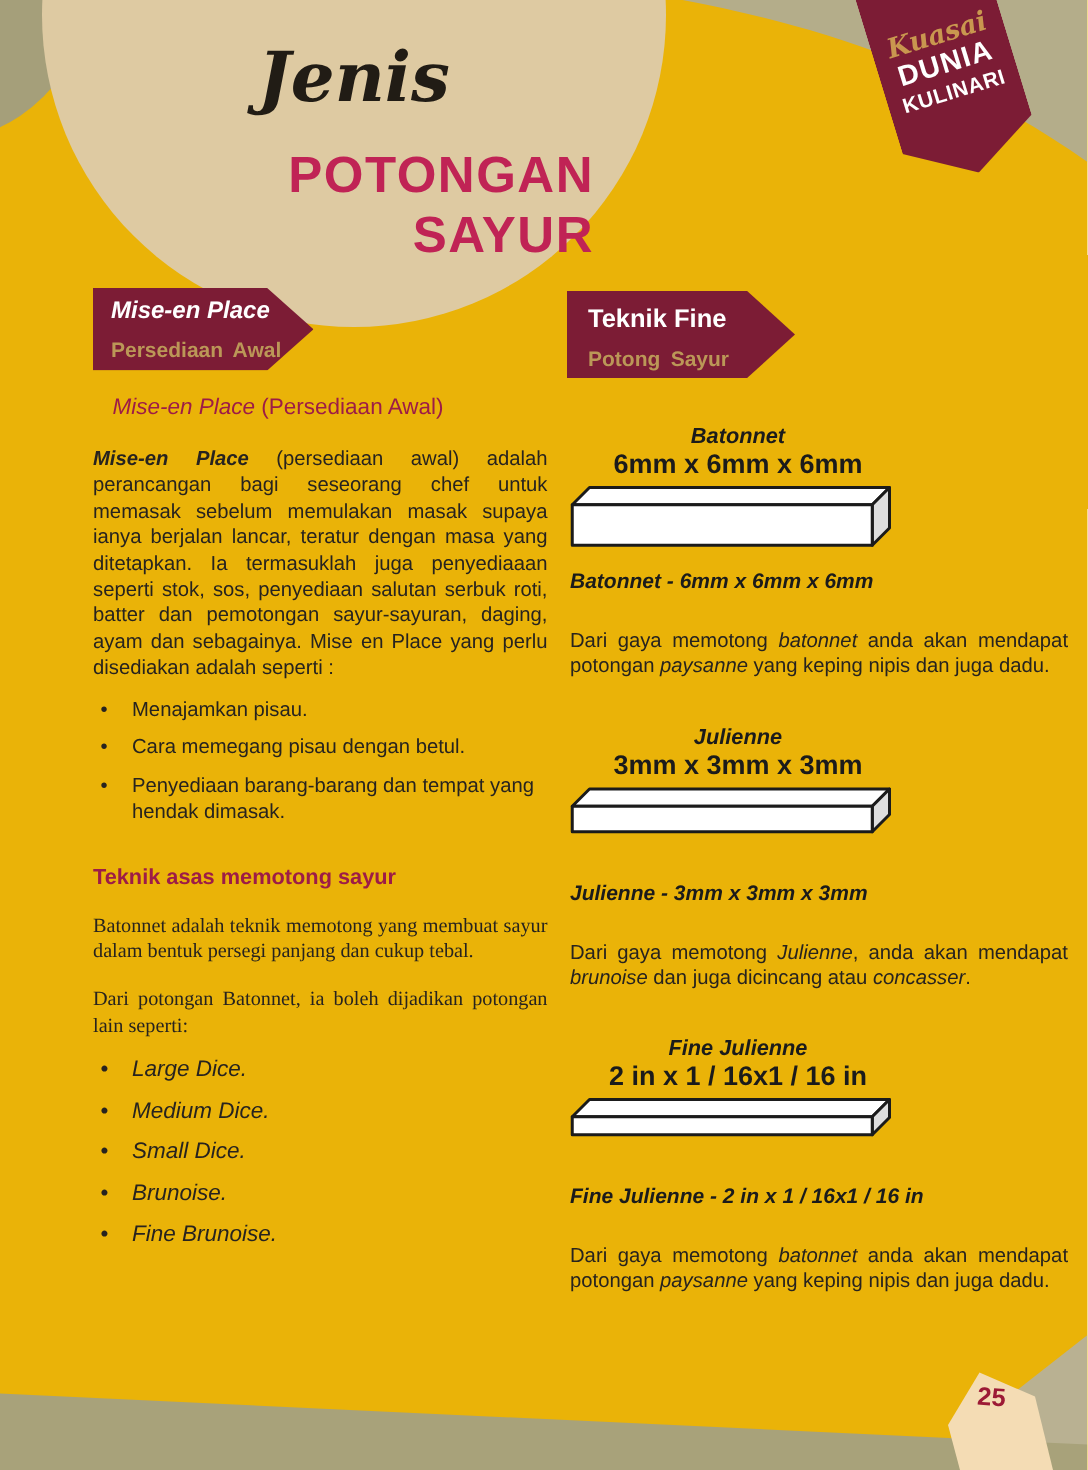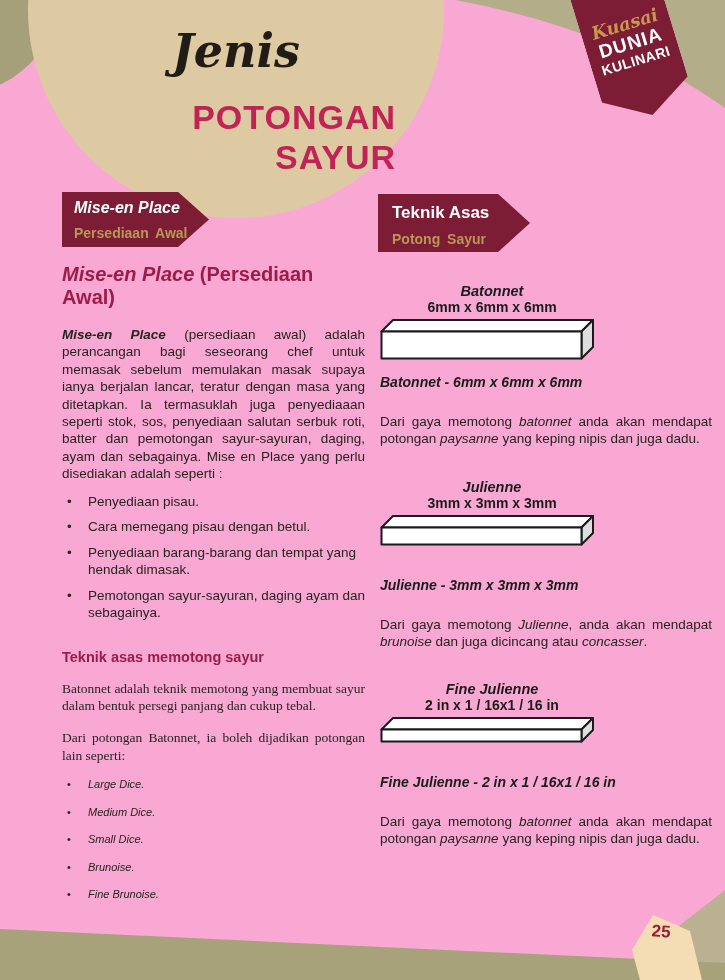--- a/index.html
+++ b/index.html
@@ -1,16 +1,16 @@
 <!DOCTYPE html>
 <html><head>
 <meta charset="utf-8">
 <style>
   html,body{margin:0;padding:0;background:#ffffff;}
-  .page{position:relative;width:725px;height:980px;background:#f9a8d4;overflow:hidden;
+  .page{position:relative;width:725px;height:980px;background:#eab308;overflow:hidden;
         font-family:"Liberation Sans",sans-serif;color:#27231f;}
 
   
   .shape-olive-tl{position:absolute;left:-150px;top:-115px;width:210px;height:210px;
                   border-radius:50%;background:#a59f7a;}
   .circle-tan{position:absolute;left:28px;top:-198px;width:416px;height:416px;
               border-radius:50%;background:#decaa2;}
   .band-topright{position:absolute;left:440px;top:0;}
   .band-bottom{position:absolute;left:0;top:890px;}
 
@@ -37,41 +37,41 @@
           clip-path:polygon(0 0,79% 0,100% 50%,79% 100%,0 100%);}
   .banner-left{left:62px;top:192px;width:147px;height:55px;padding:7px 0 0 12px;}
   .banner-right{left:378px;top:194px;width:152px;height:58px;padding:9px 0 0 14px;}
   .banner-title{font-size:16px;font-weight:bold;color:#ffffff;}
   .banner-left .banner-title{font-style:italic;}
   .banner-right .banner-title{font-size:17px;}
   .banner-sub{font-size:14px;font-weight:bold;color:#bb9757;margin-top:8px;word-spacing:3px;}
 
   
   .col-left{position:absolute;left:62px;top:263px;width:303px;}
-  .lc-heading{color:#9d1c47;font-weight:bold;font-size:20px;}
+  .lc-heading{color:#9d1c47;font-weight:normal;font-size:15px;margin-left:13px;}
   .seg-i{font-style:italic;}
   .seg-bi{font-style:italic;font-weight:bold;}
   .lc-intro{margin-top:17px;font-size:13.5px;line-height:17.4px;text-align:justify;}
   ul.blist{margin:10px 0 0 0;padding:0;list-style:none;}
   ul.blist li{position:relative;padding-left:26px;font-size:13.5px;line-height:17.5px;
               margin-bottom:8px;}
   ul.blist li::before{content:"\2022";position:absolute;left:5px;top:0;}
   .lc-sub{margin-top:27px;color:#9d1c47;font-weight:bold;font-size:14.5px;}
   .lc-para{margin-top:15px;font-size:13.5px;line-height:17.4px;text-align:justify;font-family:Liberation Serif, serif;}
   ul.cuts{margin:12px 0 0 0;padding:0;list-style:none;}
-  ul.cuts li{position:relative;padding-left:26px;font-size:11px;font-style:italic;
+  ul.cuts li{position:relative;padding-left:26px;font-size:15px;font-style:italic;
              line-height:17.5px;margin-bottom:10px;}
   ul.cuts li::before{content:"\2022";position:absolute;left:5px;top:0;font-style:normal;}
 
   
   .col-right{position:absolute;left:380px;top:283px;width:332px;}
   .figure{margin-bottom:31px;}
   .fig-head{width:224px;text-align:center;}
   .fig-name{font-size:14.5px;font-weight:bold;font-style:italic;color:#1b1b1b;}
-  .fig-dims{font-size:14px;font-weight:bold;color:#1b1b1b;}
+  .fig-dims{font-size:18px;font-weight:bold;color:#1b1b1b;}
   svg.bar{display:block;margin-top:3px;}
   .fig-caption{margin-top:30px;font-size:14px;font-weight:bold;font-style:italic;color:#1b1b1b;}
   .figure-first .fig-caption{margin-top:13px;}
   .fig-desc{margin-top:23px;font-size:13.5px;line-height:17.3px;text-align:justify;}
 
   
   .page-num{position:absolute;left:643px;top:922px;width:36px;text-align:center;
             color:#9c1a35;font-weight:bold;font-size:17px;transform:rotate(4deg);z-index:8;}
 </style>
 </head>
@@ -96,32 +96,31 @@
     <div class="ribbon-l1">DUNIA</div>
     <div class="ribbon-l2">KULINARI</div>
   </div>
 
   <div class="banner banner-left">
     <div class="banner-title">Mise-en Place</div>
     <div class="banner-sub">Persediaan Awal</div>
   </div>
 
   <div class="banner banner-right">
-    <div class="banner-title">Teknik Asas</div>
+    <div class="banner-title">Teknik Fine</div>
     <div class="banner-sub">Potong Sayur</div>
   </div>
 
   <div class="col-left">
     <div class="lc-heading"><span class="seg-i">Mise-en Place</span><span>  (Persediaan Awal)</span></div>
     <div class="lc-intro"><span class="seg-bi">Mise-en Place</span><span> (persediaan awal) adalah perancangan bagi seseorang chef untuk memasak sebelum memulakan masak supaya ianya berjalan lancar, teratur dengan masa yang ditetapkan. Ia termasuklah juga penyediaaan seperti stok, sos, penyediaan salutan serbuk roti, batter dan pemotongan sayur-sayuran, daging, ayam dan sebagainya. Mise en Place yang perlu disediakan adalah seperti :</span></div>
     <ul class="blist">
-      <li>Penyediaan pisau.</li>
+      <li>Menajamkan pisau.</li>
       <li>Cara memegang pisau dengan betul.</li>
       <li>Penyediaan barang-barang dan tempat yang hendak dimasak.</li>
-      <li>Pemotongan sayur-sayuran, daging ayam dan sebagainya.</li>
     </ul>
     <div class="lc-sub">Teknik asas memotong sayur</div>
     <div class="lc-para">Batonnet adalah teknik memotong yang membuat sayur dalam bentuk persegi panjang dan cukup tebal.</div>
     <div class="lc-para">Dari potongan Batonnet, ia boleh dijadikan potongan lain seperti:</div>
     <ul class="cuts">
       <li>Large Dice.</li>
       <li>Medium Dice.</li>
       <li>Small Dice.</li>
       <li>Brunoise.</li>
       <li>Fine Brunoise.</li>

